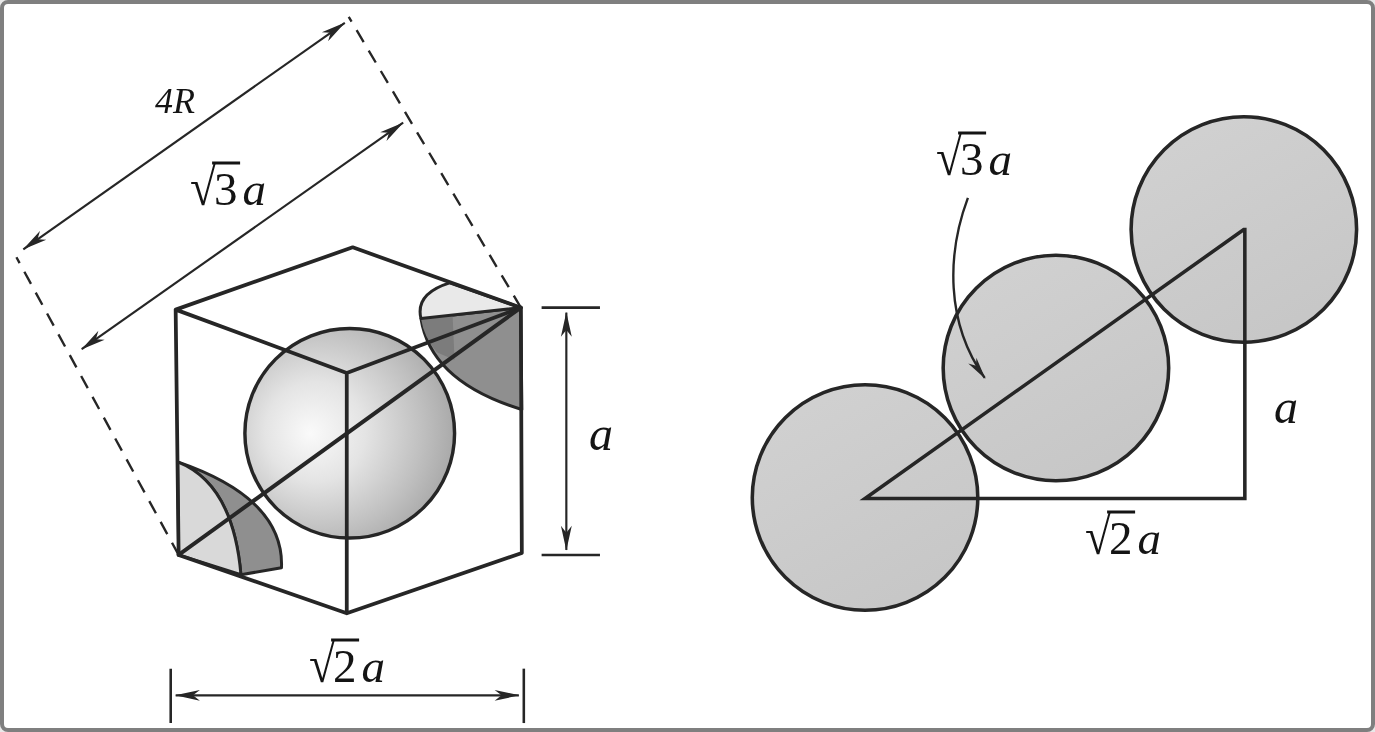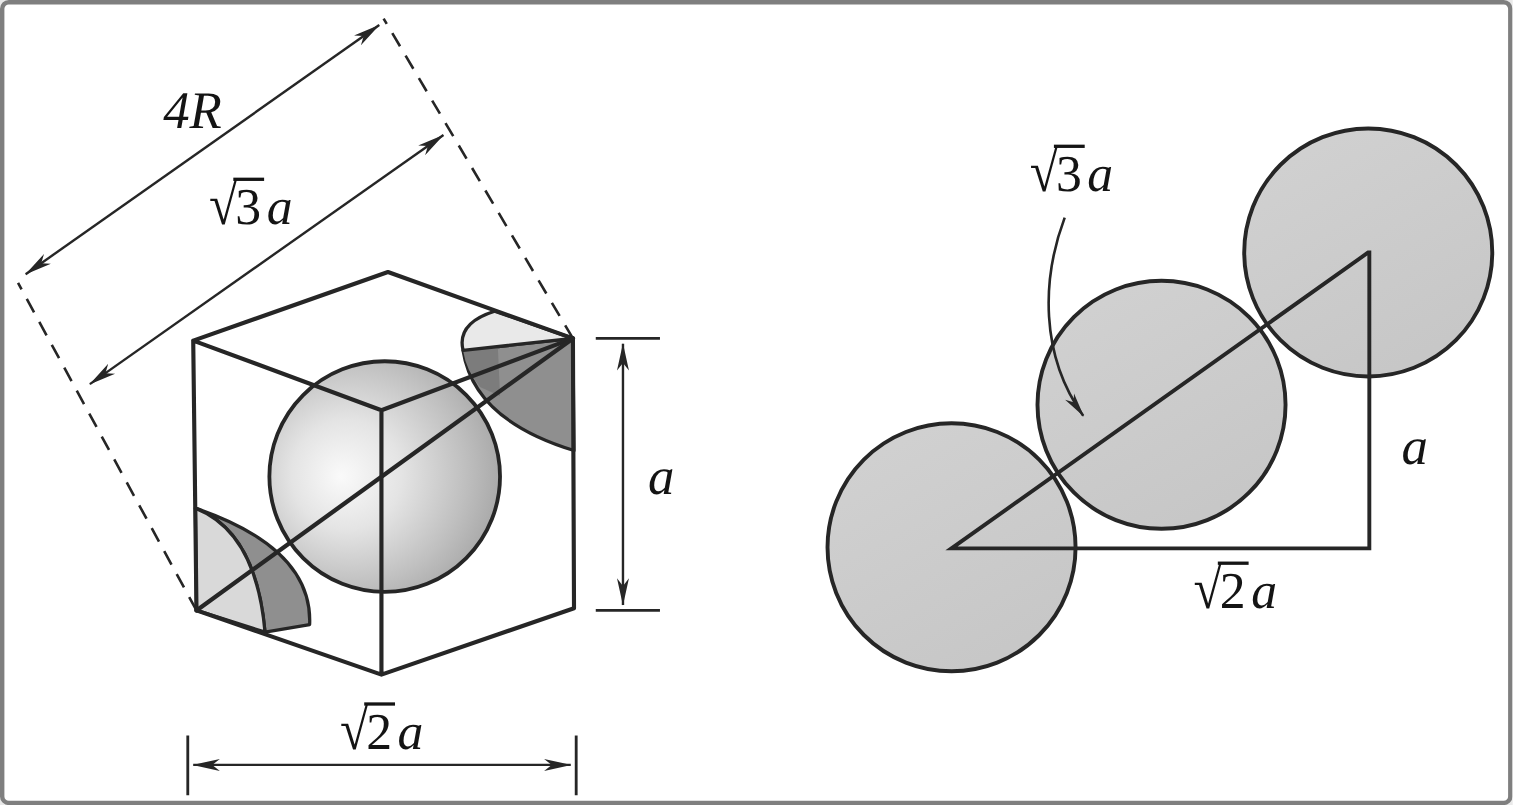--- a/index.html
+++ b/index.html
@@ -53,21 +53,21 @@
     transform:scaleY(1.12);
     transform-origin:60% 78%;
   }
   .label .radicand{
     display:inline-block;
     border-top:3px solid var(--text,#141414);
     margin-left:-4px;
     padding:1px 3px 0 2px;
     line-height:0.98;
   }
-  .lbl-4r{font-size:48px;}
+  .lbl-4r{font-size:36px;}
   .lbl-a{font-size:48px;}
 </style>
 </head>
 <body>
 
 <div class="canvas">
 
   <svg class="fig-svg" viewBox="0 0 1375 732">
     <defs>
       <radialGradient id="sphereGrad" cx="38%" cy="48%" r="68%" fx="31%" fy="50%">

